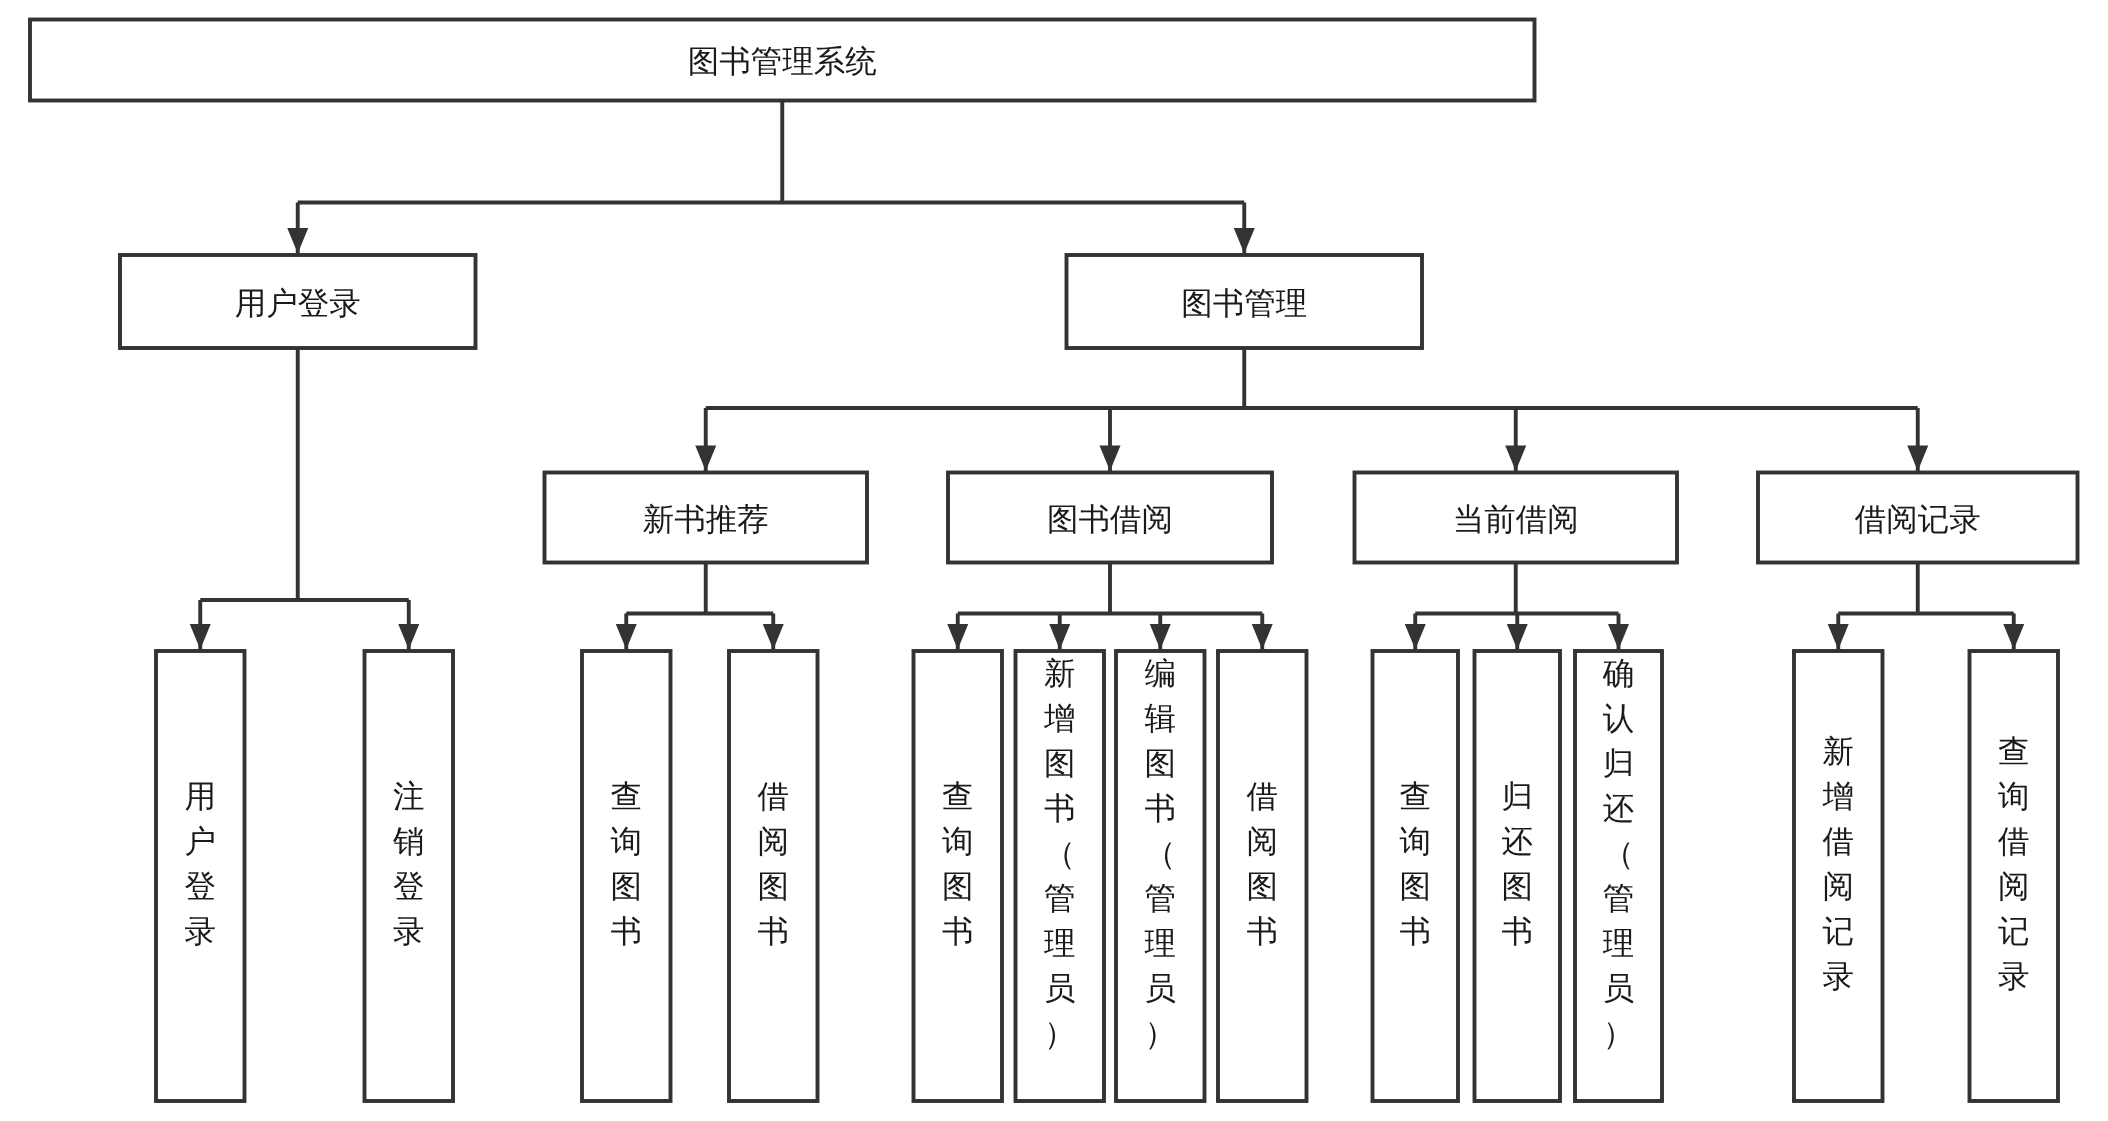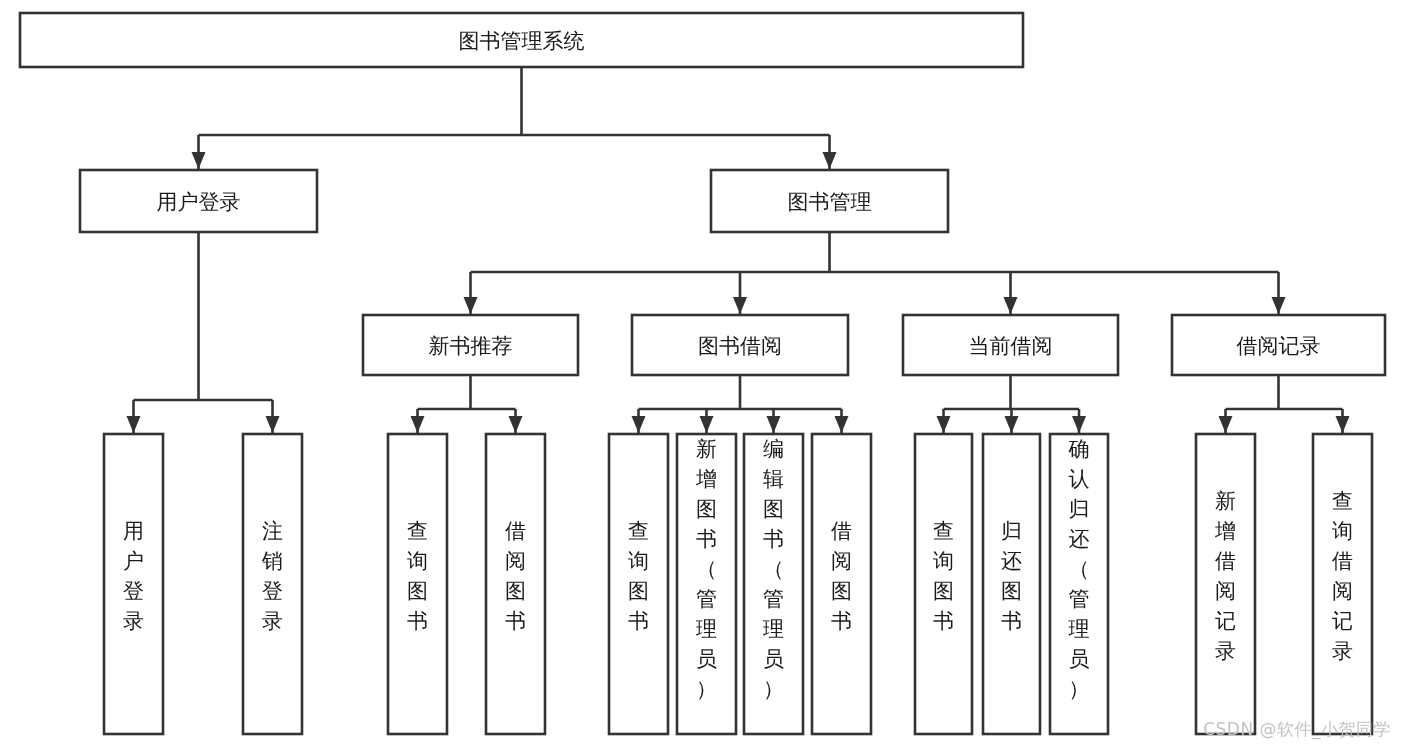--- a/index.html
+++ b/index.html
@@ -203,14 +203,13 @@
         <g>
           <rect x="1196" y="434" width="59" height="300" class="node-box"></rect>
           <text x="1225.5" class="leaf-label"><tspan x="1225.5" y="508">新</tspan><tspan x="1225.5" y="538">增</tspan><tspan x="1225.5" y="568">借</tspan><tspan x="1225.5" y="598">阅</tspan><tspan x="1225.5" y="628">记</tspan><tspan x="1225.5" y="658">录</tspan></text>
         </g>
         <g>
           <rect x="1313" y="434" width="59" height="300" class="node-box"></rect>
           <text x="1342.5" class="leaf-label"><tspan x="1342.5" y="508">查</tspan><tspan x="1342.5" y="538">询</tspan><tspan x="1342.5" y="568">借</tspan><tspan x="1342.5" y="598">阅</tspan><tspan x="1342.5" y="628">记</tspan><tspan x="1342.5" y="658">录</tspan></text>
         </g>
       </g>
   </svg>
-  <div class="watermark-text">CSDN @软件_小贺同学</div>
 </div>
 
 </body></html>

